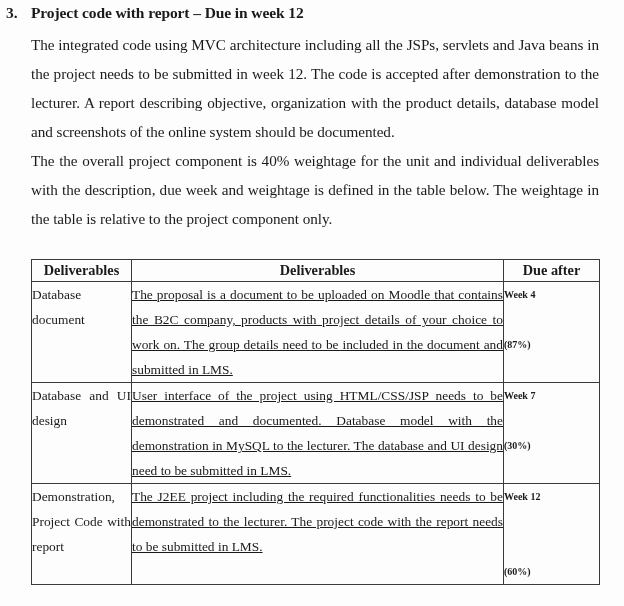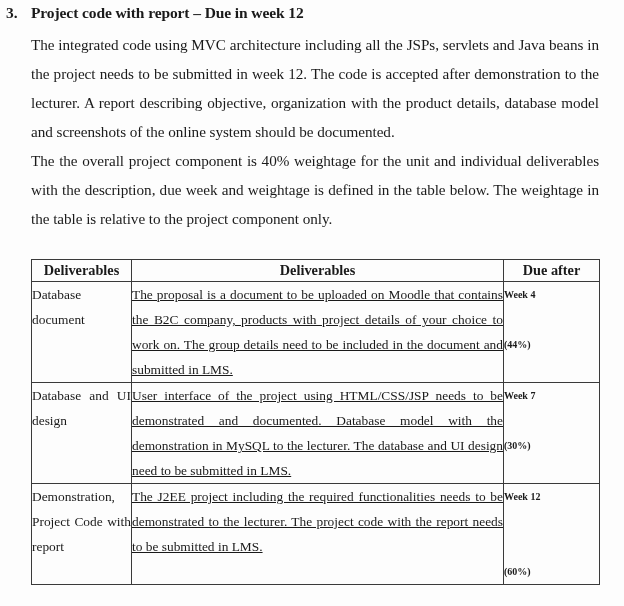--- a/index.html
+++ b/index.html
@@ -158,21 +158,21 @@
           <th class="hcell">Due after</th>
         </tr>
       </thead>
       <tbody>
 
         <tr>
           <td class="cell-left">Database document</td>
           <td class="cell-desc">The proposal is a document to be uploaded on Moodle that contains the B2C company, products with project details of your choice to work on. The group details need to be included in the document and submitted in LMS.</td>
           <td class="cell-due">
             <span>Week 4</span>
-            <span class="wt">(44%)</span>
+            <span class="wt">(87%)</span>
           </td>
         </tr>
 
         <tr>
           <td class="cell-left">
             <span class="jline">Database and UI design</span>
           </td>
           <td class="cell-desc">User interface of the project using HTML/CSS/JSP needs to be demonstrated and documented. Database model with the demonstration in MySQL to the lecturer. The database and UI design need to be submitted in LMS.</td>
           <td class="cell-due">
             <span>Week 7</span>

